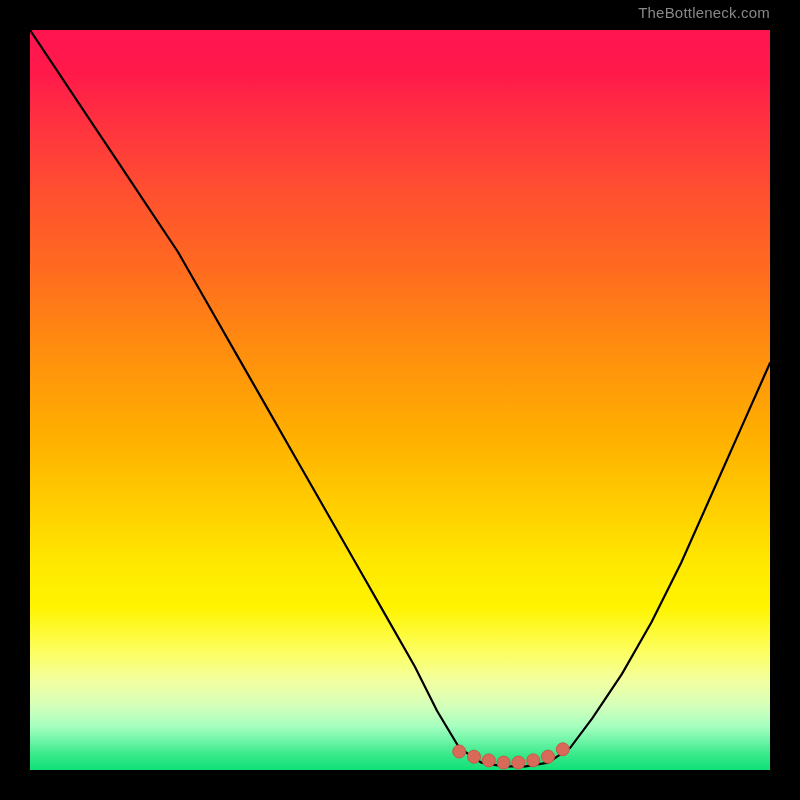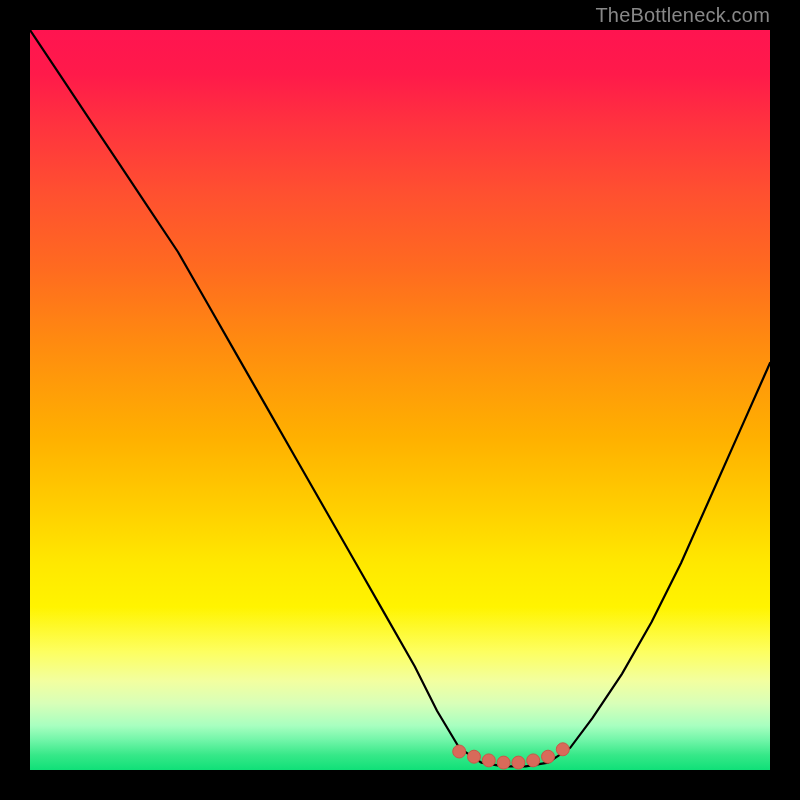--- a/index.html
+++ b/index.html
@@ -51,21 +51,21 @@
   }
   svg.curve {
     position: absolute;
     inset: 0;
   }
   .watermark {
     position: absolute;
     top: 4px;
     right: 30px;
     color: #888;
-    font-size: 20px;
+    font-size: 15px;
     font-weight: 500;
     letter-spacing: 0.2px;
     user-select: none;
   }
 </style>
 </head>
 <body>
 
 <div class="frame">
   <div class="watermark">TheBottleneck.com</div>

